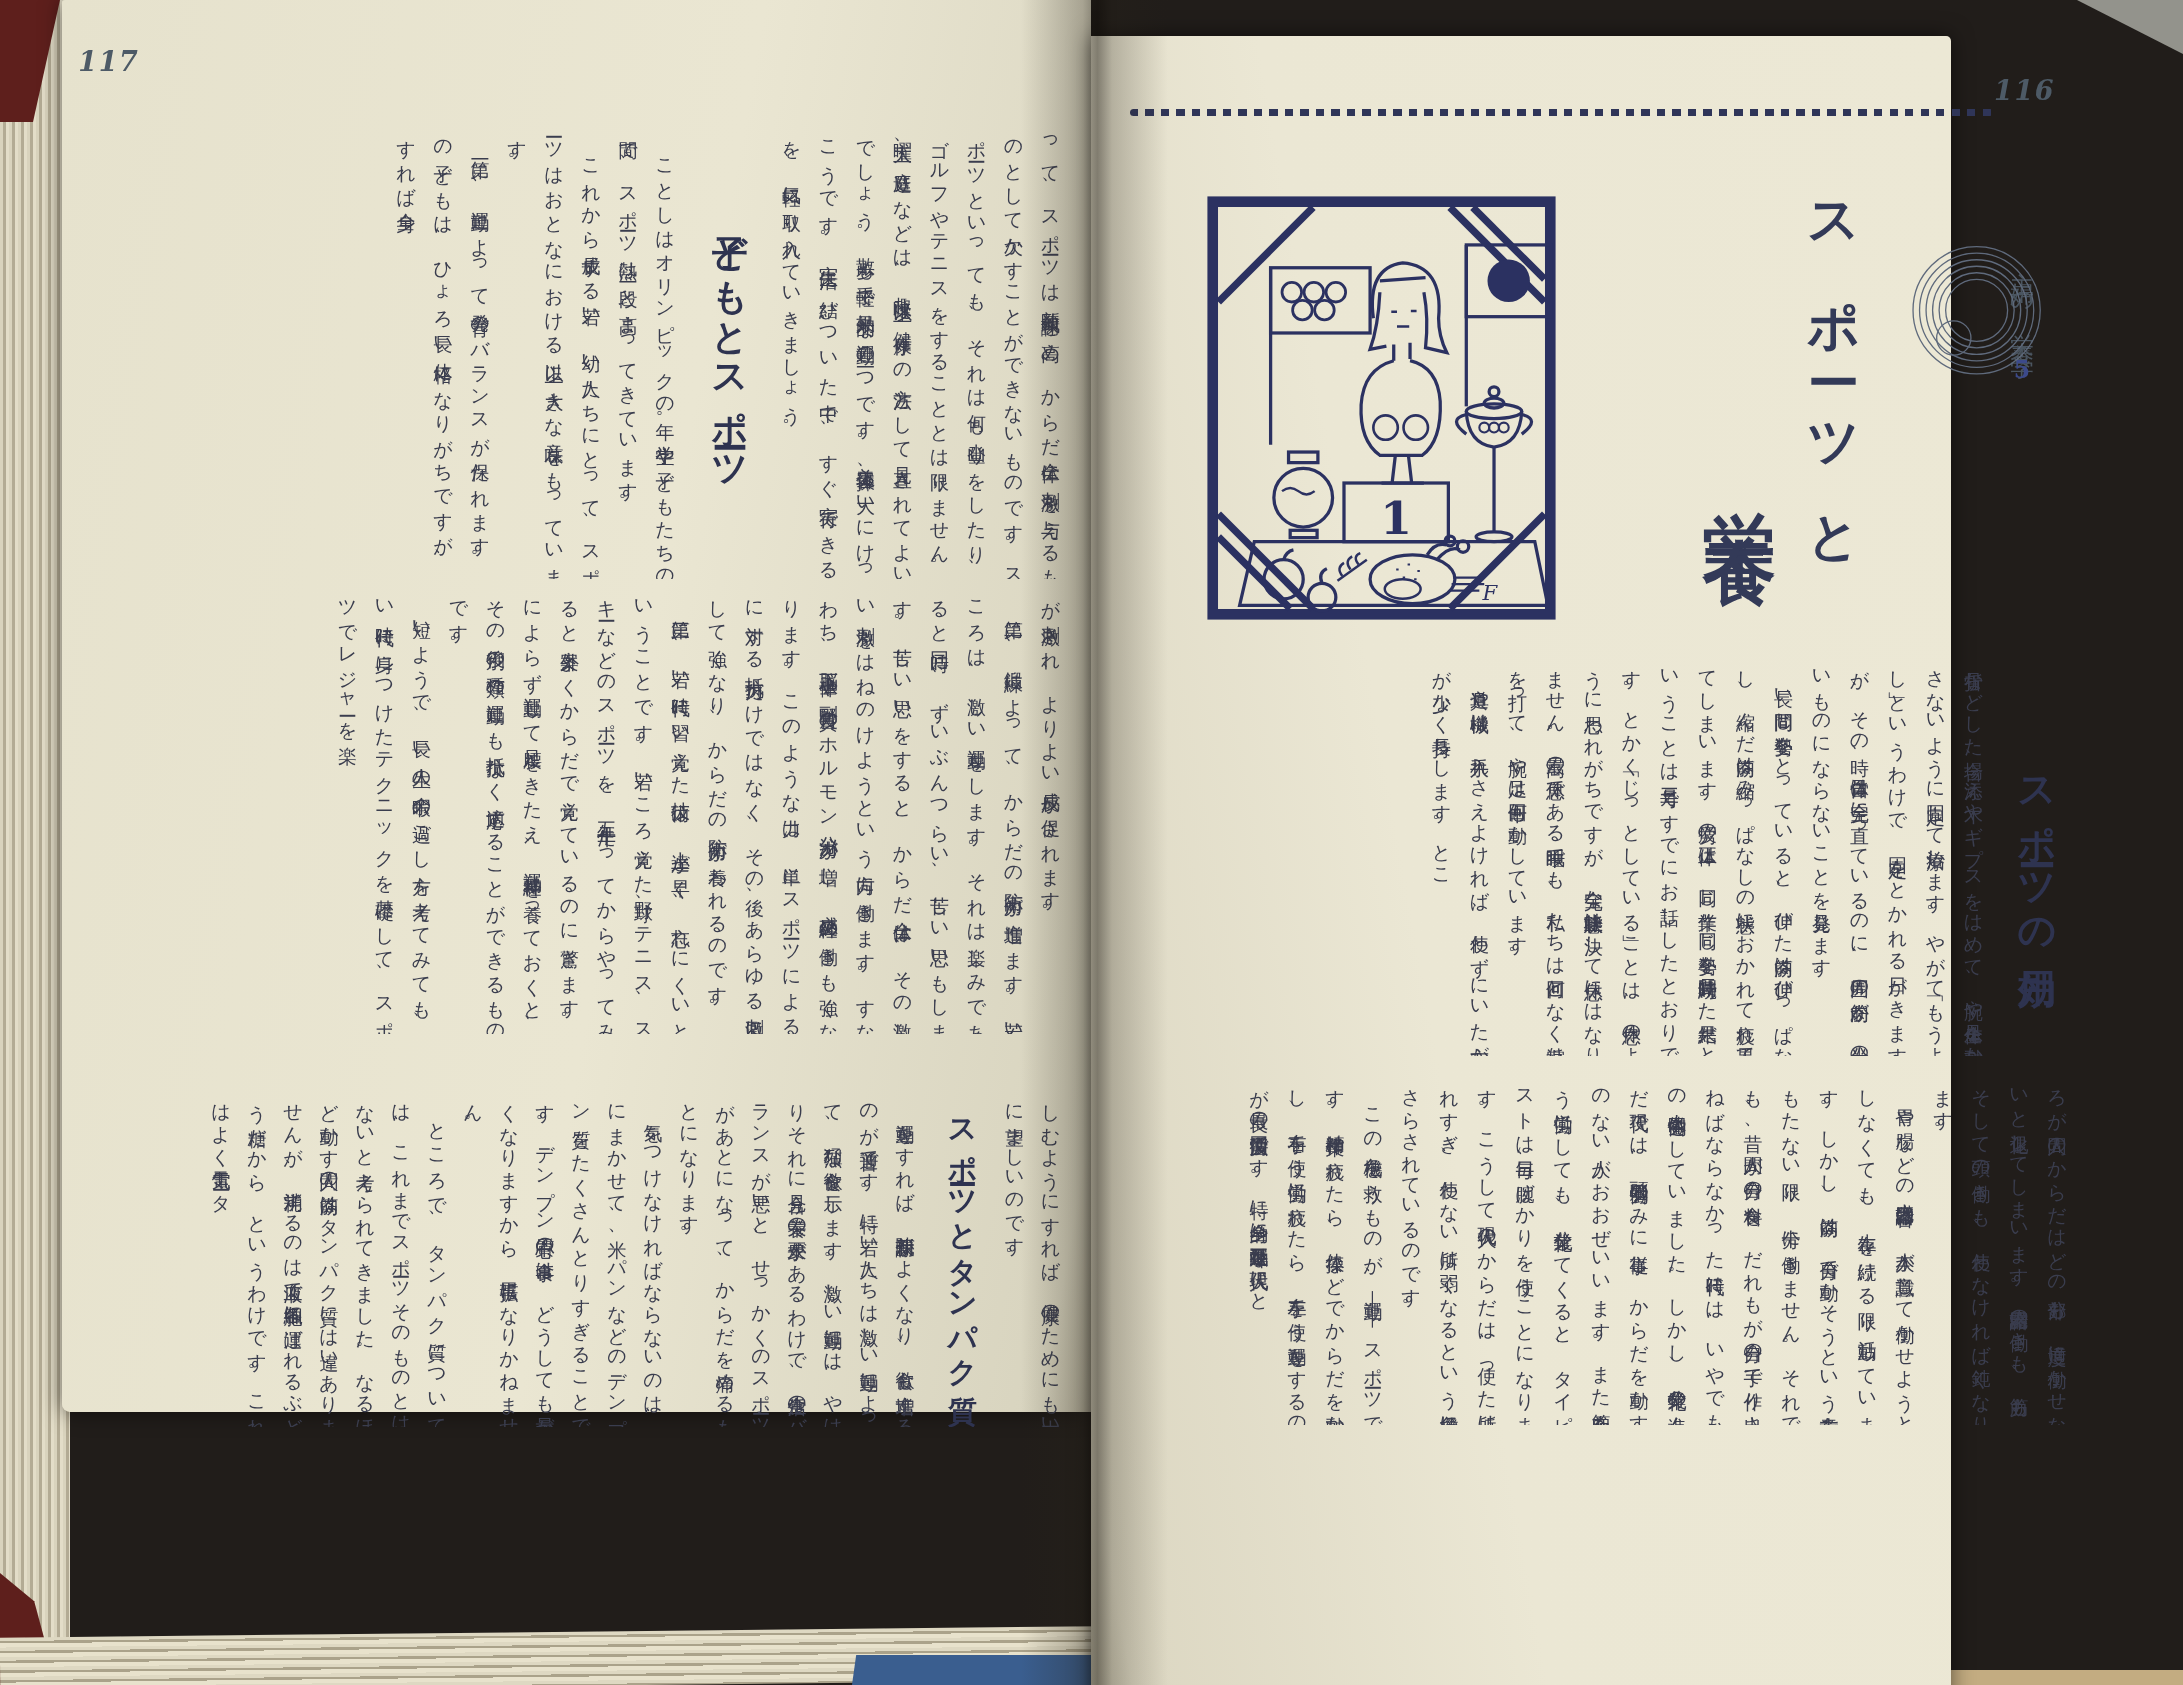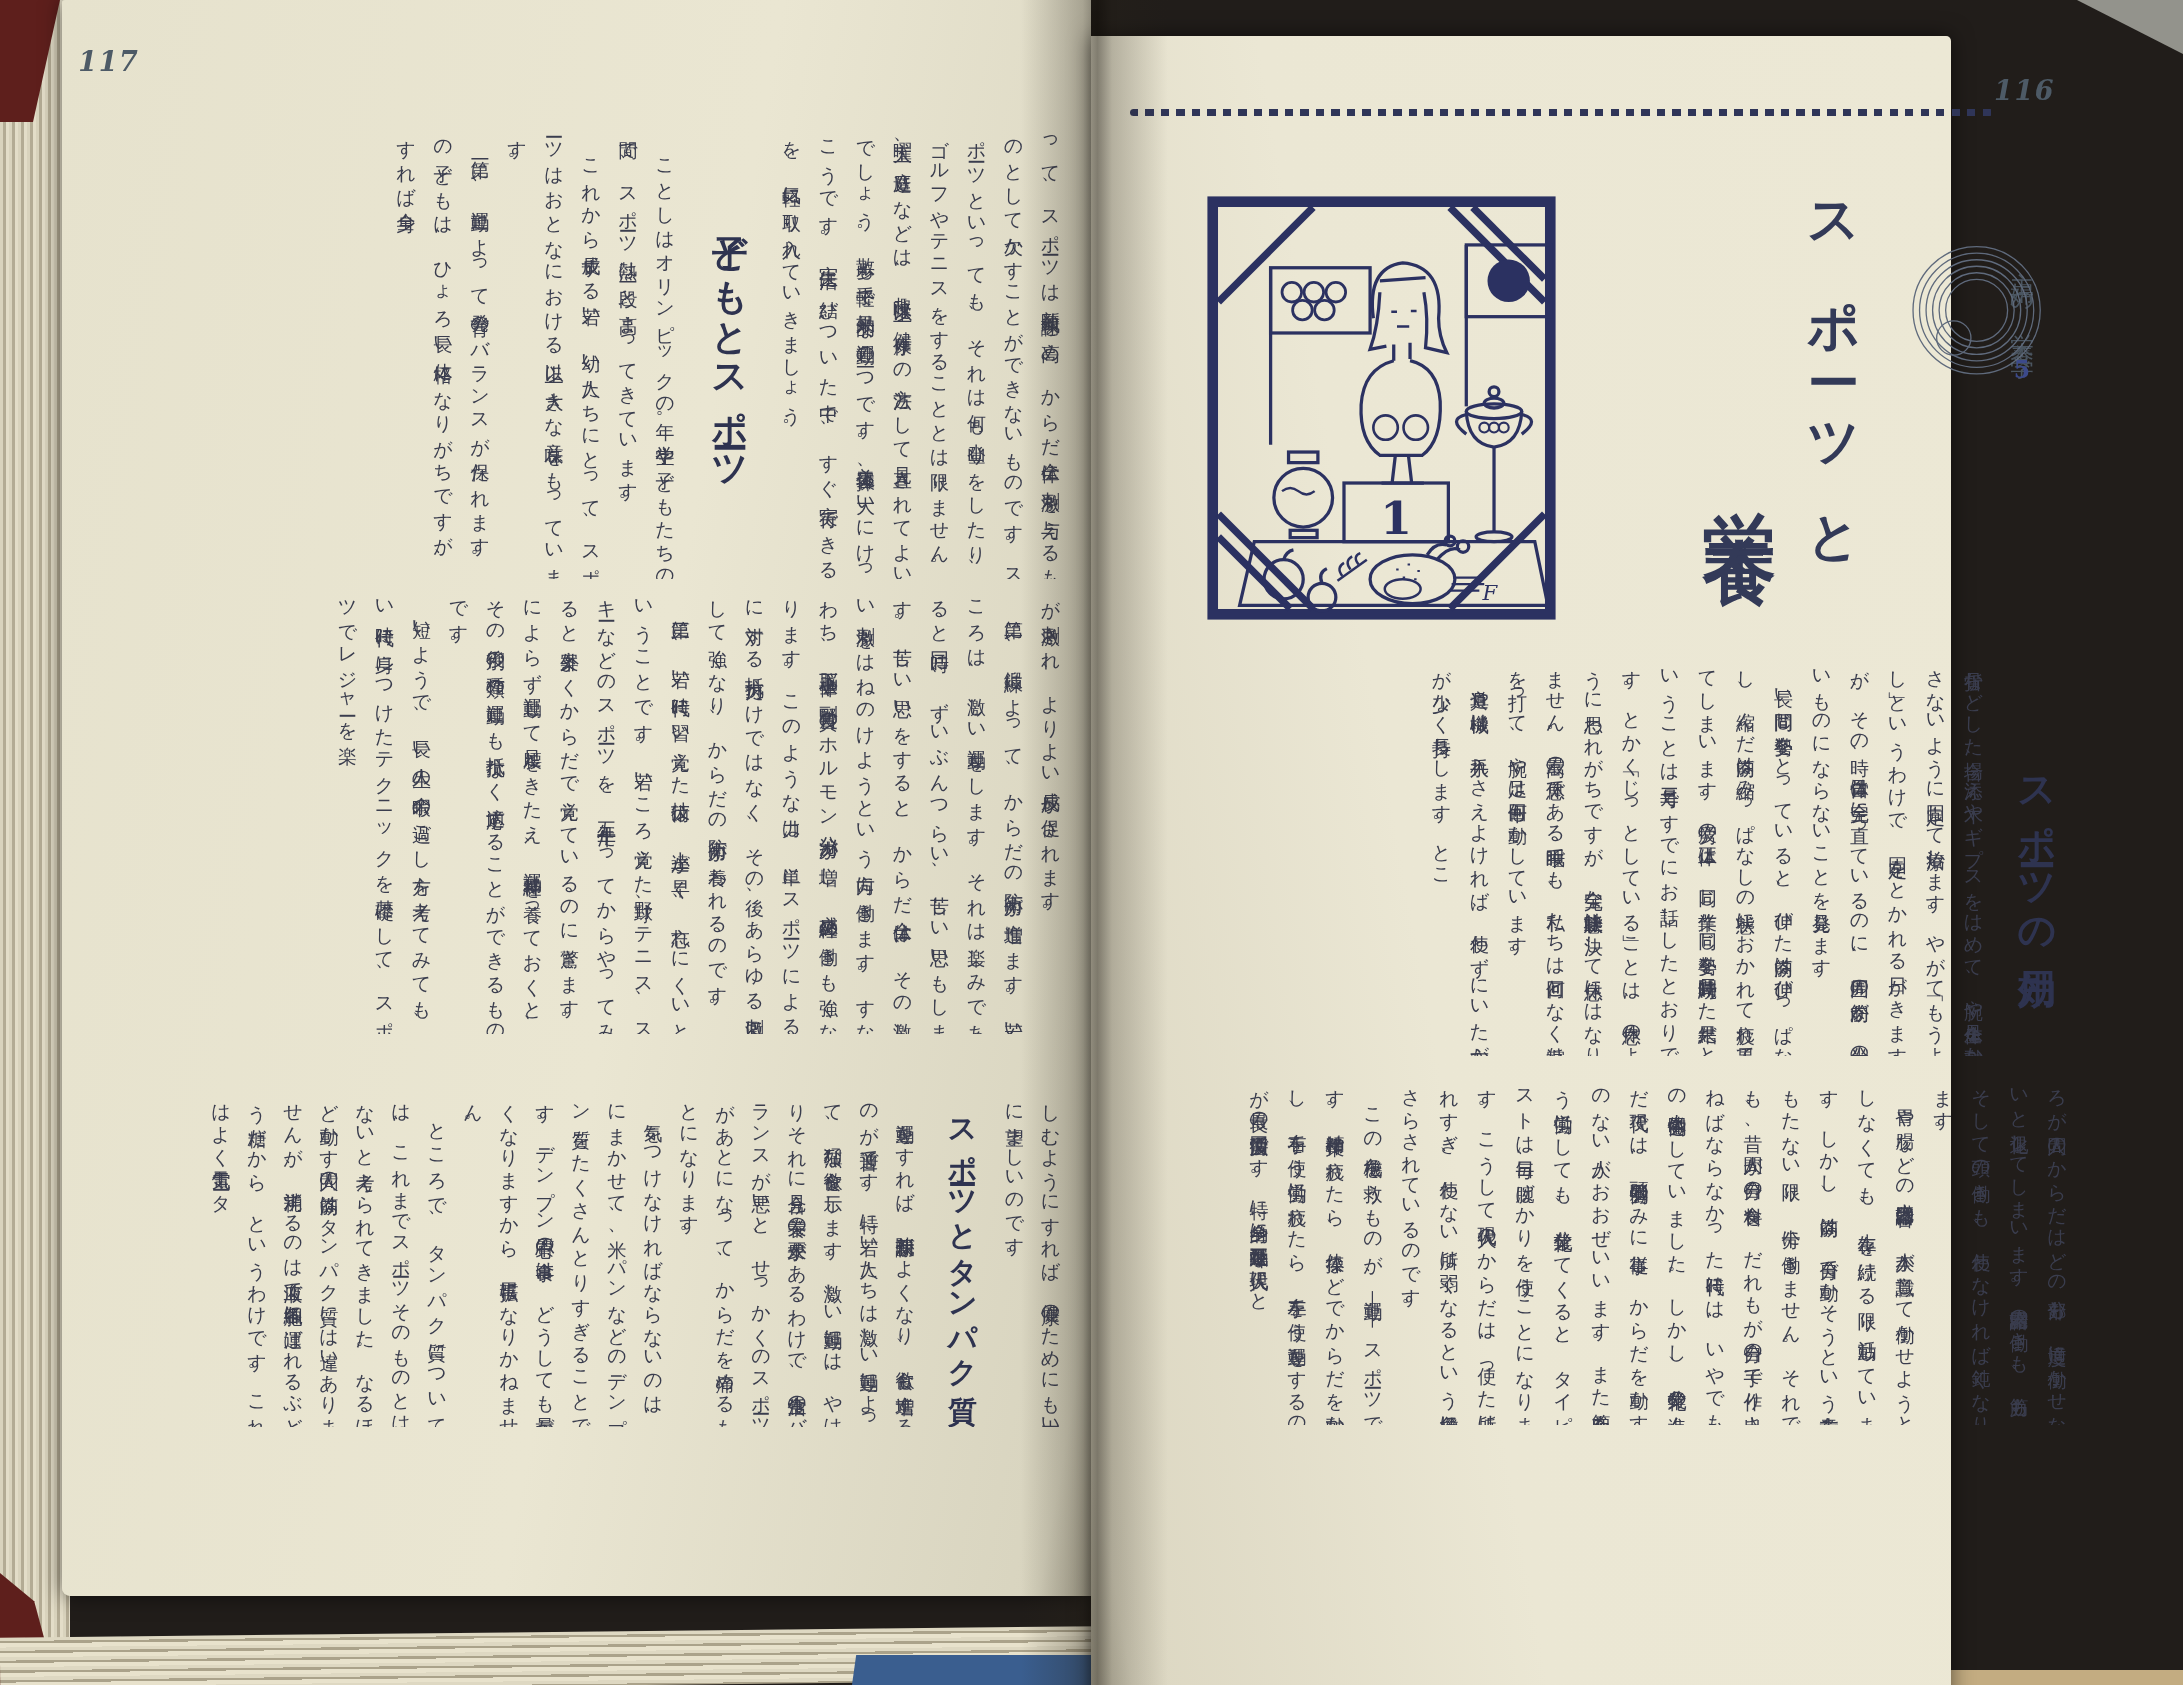--- a/index.html
+++ b/index.html
@@ -19,21 +19,21 @@
     position:absolute;left:0;top:1632px;width:1101px;height:54px;
     background:repeating-linear-gradient(180deg,#ded8c2 0 3.3px,#aaa28a 3.3px 5.7px,#e8e2cc 5.7px 9.8px);
     transform:rotate(-0.6deg);
   }
   .cover-blue{position:absolute;left:854px;top:1655px;width:245px;height:31px;background:#3a5e8f;transform:skewX(-8deg);}
   .table-bottom-right{position:absolute;left:1099px;top:1670px;width:1084px;height:16.3px;background:#c3ac81;}
   .corner-gray-tr{position:absolute;right:0;top:0;width:106px;height:54px;background:#93938c;clip-path:polygon(0 0,100% 0,100% 100%);}
   
   .page{position:absolute;box-shadow:0 0 21px rgba(0,0,0,.55);}
   .page-left{
-    left:62px;top:0;width:1029px;height:1596px;
+    left:62px;top:0;width:1029px;height:1412px;
     background:linear-gradient(100deg,#e6e2cd 0%,#eae6d2 55%,#d8d4bf 96%,#c2bda8 100%);
     border-radius:3.3px 0 0 8.2px;
   }
   .page-right{
     left:1091px;top:4.9px;width:860px;height:1676px;
     background:linear-gradient(260deg,#ece8d5 0%,#ebe7d4 60%,#dcd7c2 96%,#c6c1ab 100%);
     border-radius:0 4.9px 8.2px 0;
     margin-top:31px;
   }
   .gutter{

